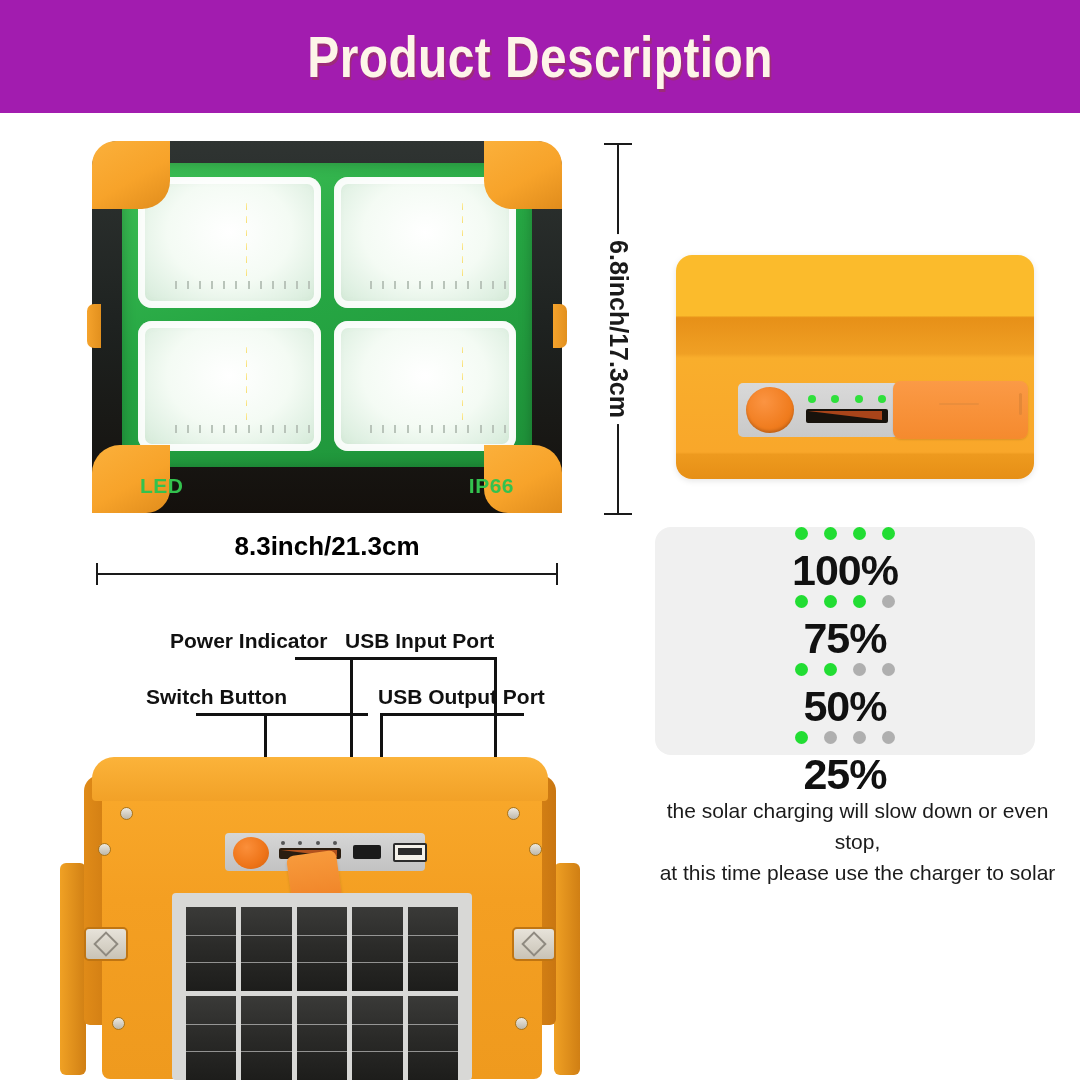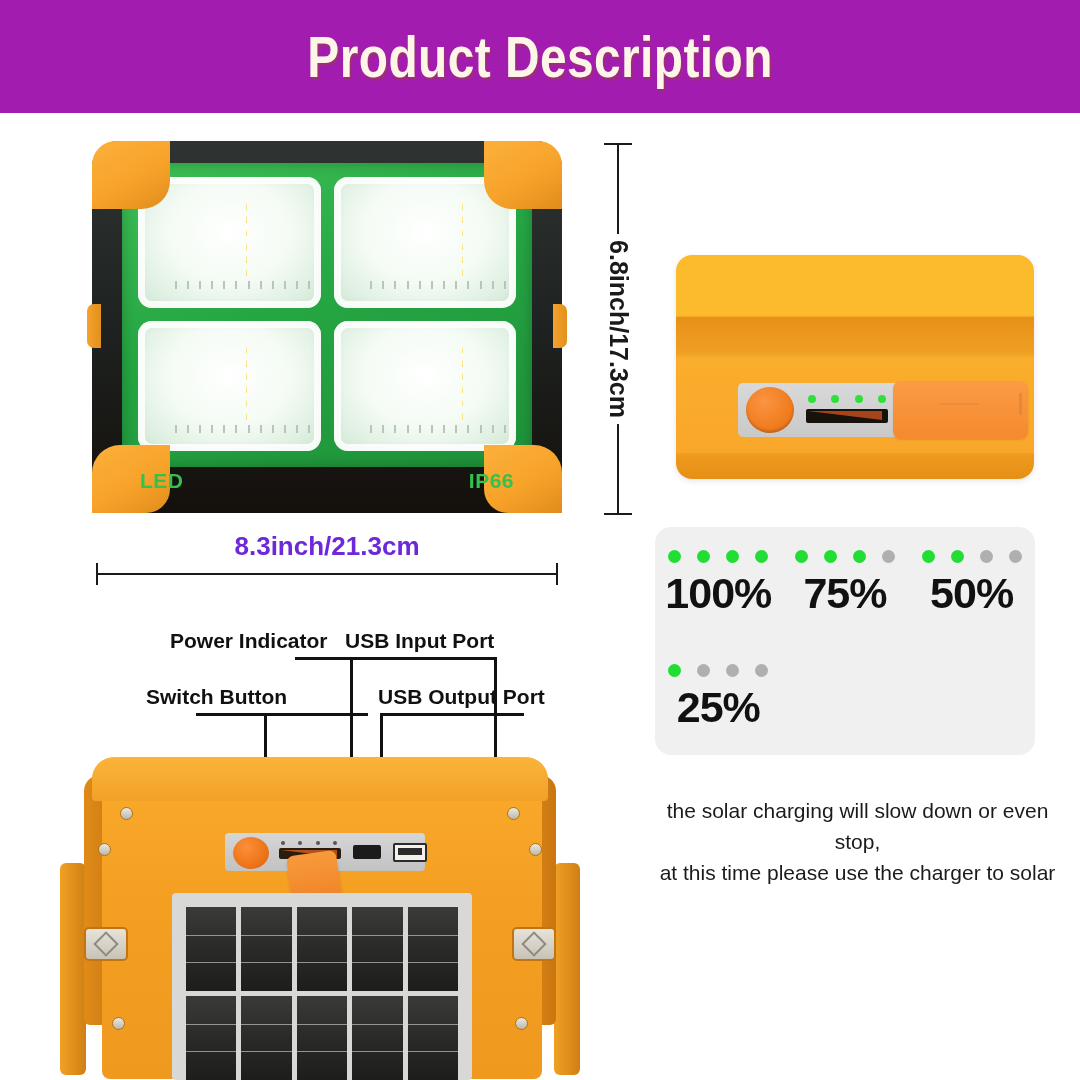--- a/index.html
+++ b/index.html
@@ -76,21 +76,21 @@
     border-radius:1px;
   }
   .led-strip {
     position:absolute; left:20%; bottom:14%; width:62%; height:6%;
     display:grid; grid-template-columns:repeat(12,1fr); gap:9%;
   }
   .led-strip span { background:#e9eee8; border:0.5px solid #b9c4ba; }
 
   .fv-label-bar {
     position:absolute; left:30px; right:30px; bottom:10px; height:34px;
-    display:flex; justify-content:space-between;
+    display:flex; align-items:center; justify-content:space-between;
     padding:0 18px;
   }
   .fv-label-bar span {
     color:#33C24E; font-size:21px; font-weight:bold; letter-spacing:0.5px;
   }
 
   
   .dim-v { position:absolute; left:596px; top:143px; width:44px; height:372px; }
   .dim-v .line { position:absolute; left:21px; top:0; width:2px; height:100%; background:#1a1a1a; }
   .dim-v .cap { position:absolute; left:8px; width:28px; height:2px; background:#1a1a1a; }
@@ -98,21 +98,21 @@
   .dim-v .txt {
     position:absolute; left:50%; top:50%;
     transform:translate(-50%,-50%) rotate(90deg);
     white-space:nowrap; font-size:25px; font-weight:bold; color:#1a1a1a;
     background:#fff; padding:0 6px;
   }
 
   .dim-h { position:absolute; left:96px; top:531px; width:462px; height:52px; }
   .dim-h .txt {
     position:absolute; left:50%; top:0; transform:translateX(-50%);
-    font-size:26px; font-weight:bold; color:#6d28d9; white-space:nowrap;
+    font-size:26px; font-weight:bold; color:#000000; white-space:nowrap;
   }
   .dim-h .line { position:absolute; left:0; bottom:8px; width:100%; height:2px; background:#1a1a1a; }
   .dim-h .cap { position:absolute; bottom:-2px; width:2px; height:22px; background:#1a1a1a; }
   .dim-h .cap.l { left:0; } .dim-h .cap.r { right:0; }
 
   
   .side-view {
     position:absolute; left:676px; top:255px; width:358px; height:224px;
     border-radius:16px; overflow:hidden;
     background:linear-gradient(180deg,
@@ -158,21 +158,21 @@
   }
   .sv-flap::after {
     content:""; position:absolute; right:6px; top:12px; width:3px; height:22px;
     background:rgba(225,135,55,0.9); border-radius:2px;
   }
 
   
   .battery-panel {
     position:absolute; left:655px; top:527px; width:380px; height:228px;
     background:#F0F0F0; border-radius:16px;
-    display:grid; grid-template-columns:1fr 1fr 1fr; grid-template-rows:1fr 1fr;
+    display:grid; grid-template-columns:1fr; grid-template-rows:1fr 1fr;
   }
   .bat-cell { display:flex; flex-direction:column; align-items:center; justify-content:center; }
   .bat-dots { display:flex; gap:16px; margin-bottom:6px; }
   .bat-dots i { width:13px; height:13px; border-radius:50%; display:block; }
   .bat-dots i.on  { background:#22DD33; }
   .bat-dots i.off { background:#AFAFAF; }
   .bat-pct { font-size:43px; font-weight:bold; color:#111; letter-spacing:-1px; }
 
   
   .note {

